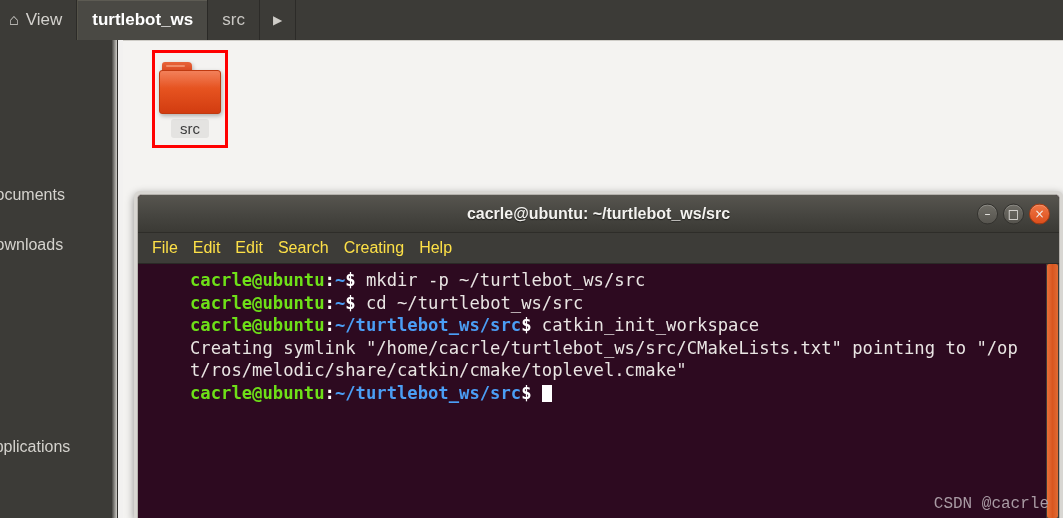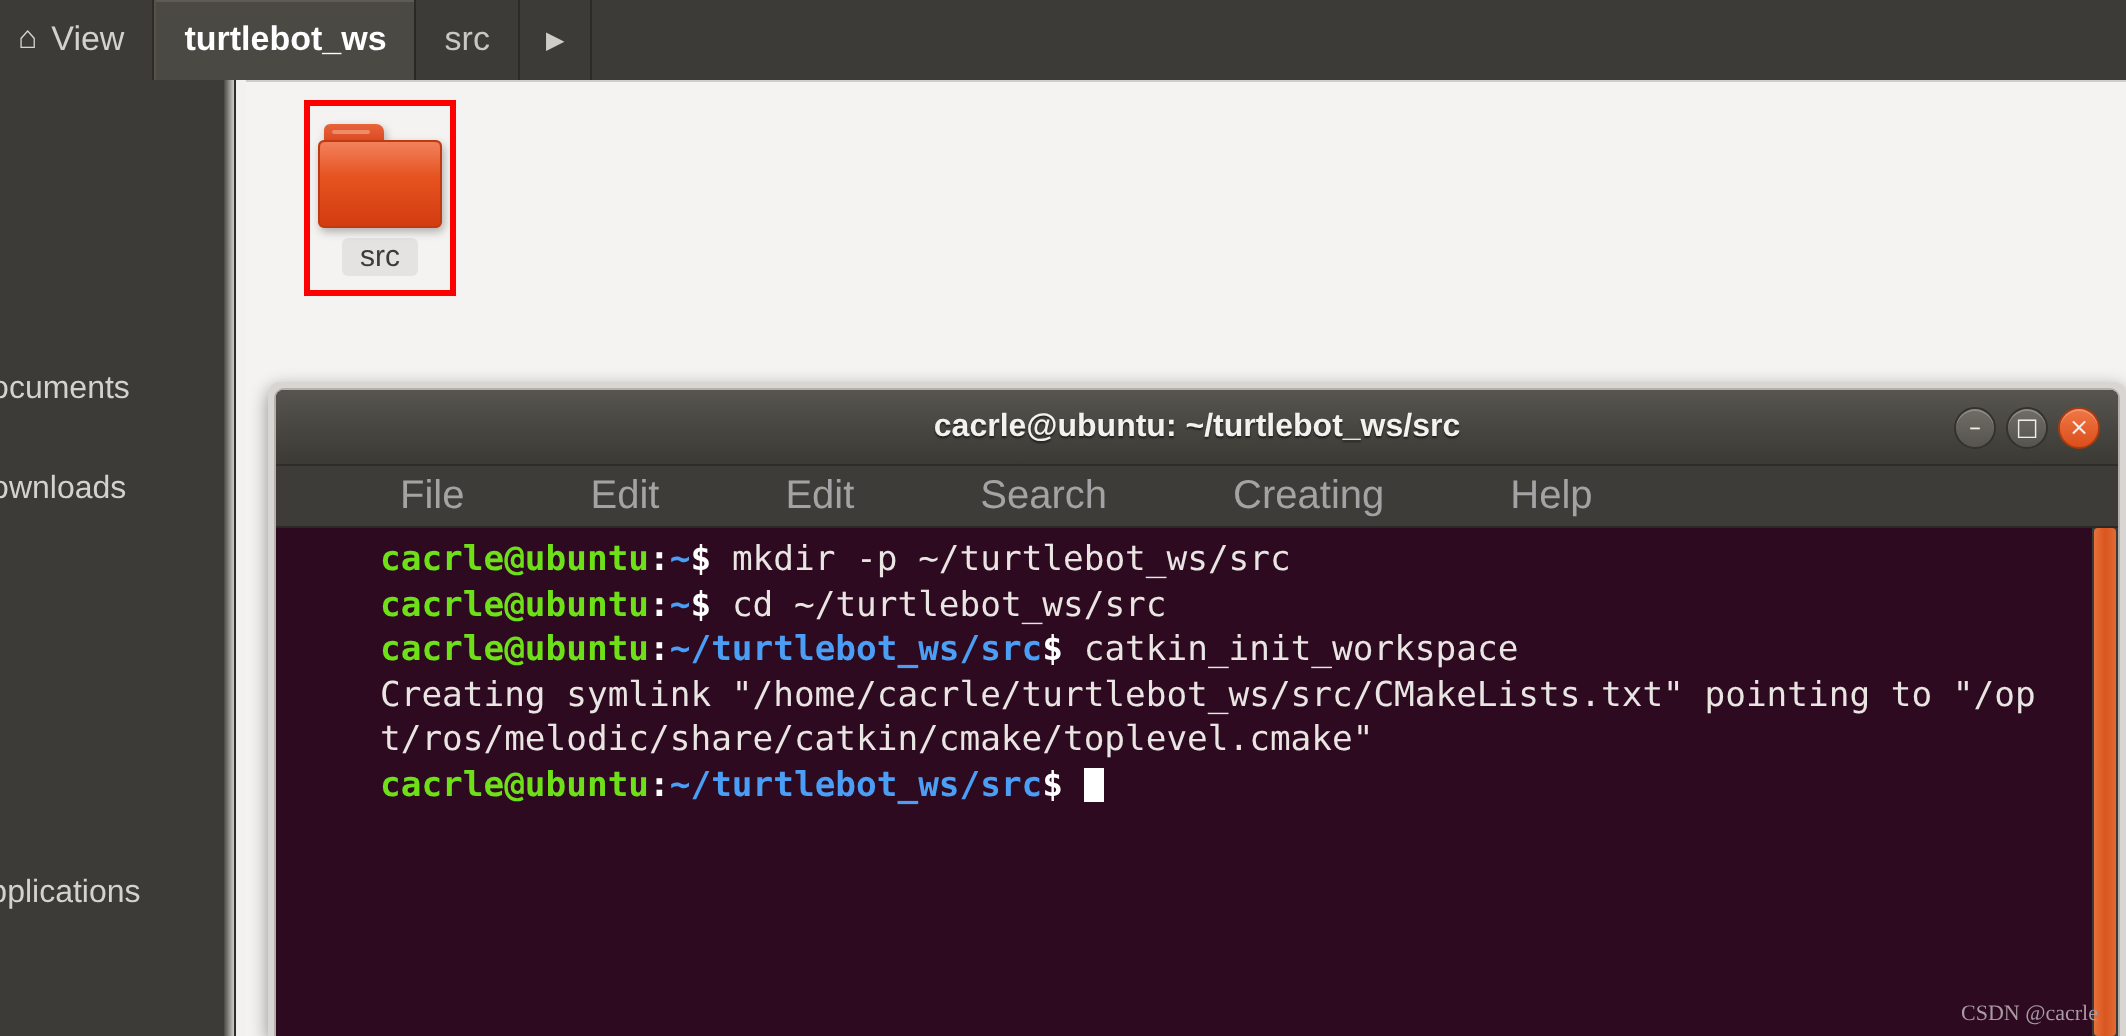--- a/index.html
+++ b/index.html
@@ -143,21 +143,21 @@
     line-height:1;
   }
   .wbtn.close { background:linear-gradient(to bottom,#f07746,#dc4e1b); border-color:#a83a11; }
   #term-menubar {
     height:31px; flex:0 0 31px;
     background:#3d3c38;
     display:flex; align-items:center; gap:15px;
     padding:0 14px;
     border-bottom:1px solid #2a2926;
   }
-  .menu-item { color:#a3a3a3; font-size:20px;margin-left:48px; }
+  .menu-item { color:#fde047; font-size:16px; }
   #term-body {
     flex:1 1 auto; position:relative;
     background:#2d0a20;
     overflow:hidden;
   }
   #term-text {
     padding:5px 0 0 4px;
     font-family:"DejaVu Sans Mono", monospace;
     font-size:17.2px;
     line-height:22.6px;
@@ -177,22 +177,22 @@
     position:absolute; right:0; top:0; width:13px; height:100%;
     background:#3b3a36;
   }
   #term-scroll-thumb {
     position:absolute; right:1px; top:0; width:11px; height:100%;
     background:linear-gradient(to right,#e8703a,#d9561f,#e06b34);
     border-radius:2px;
   }
   #watermark {
     position:absolute; right:10px; bottom:5px;
-    color:#a99ba4; font-size:11px;
-    font-family:Liberation Serif, serif;
+    color:#a99ba4; font-size:16px;
+    font-family:Liberation Mono, monospace;
   }
 </style>
 </head>
 <body>
 
 <div id="fm-window">
 
   <div id="fm-pathbar">
     <div class="crumb home">
       <span class="home-ico">⌂</span>

